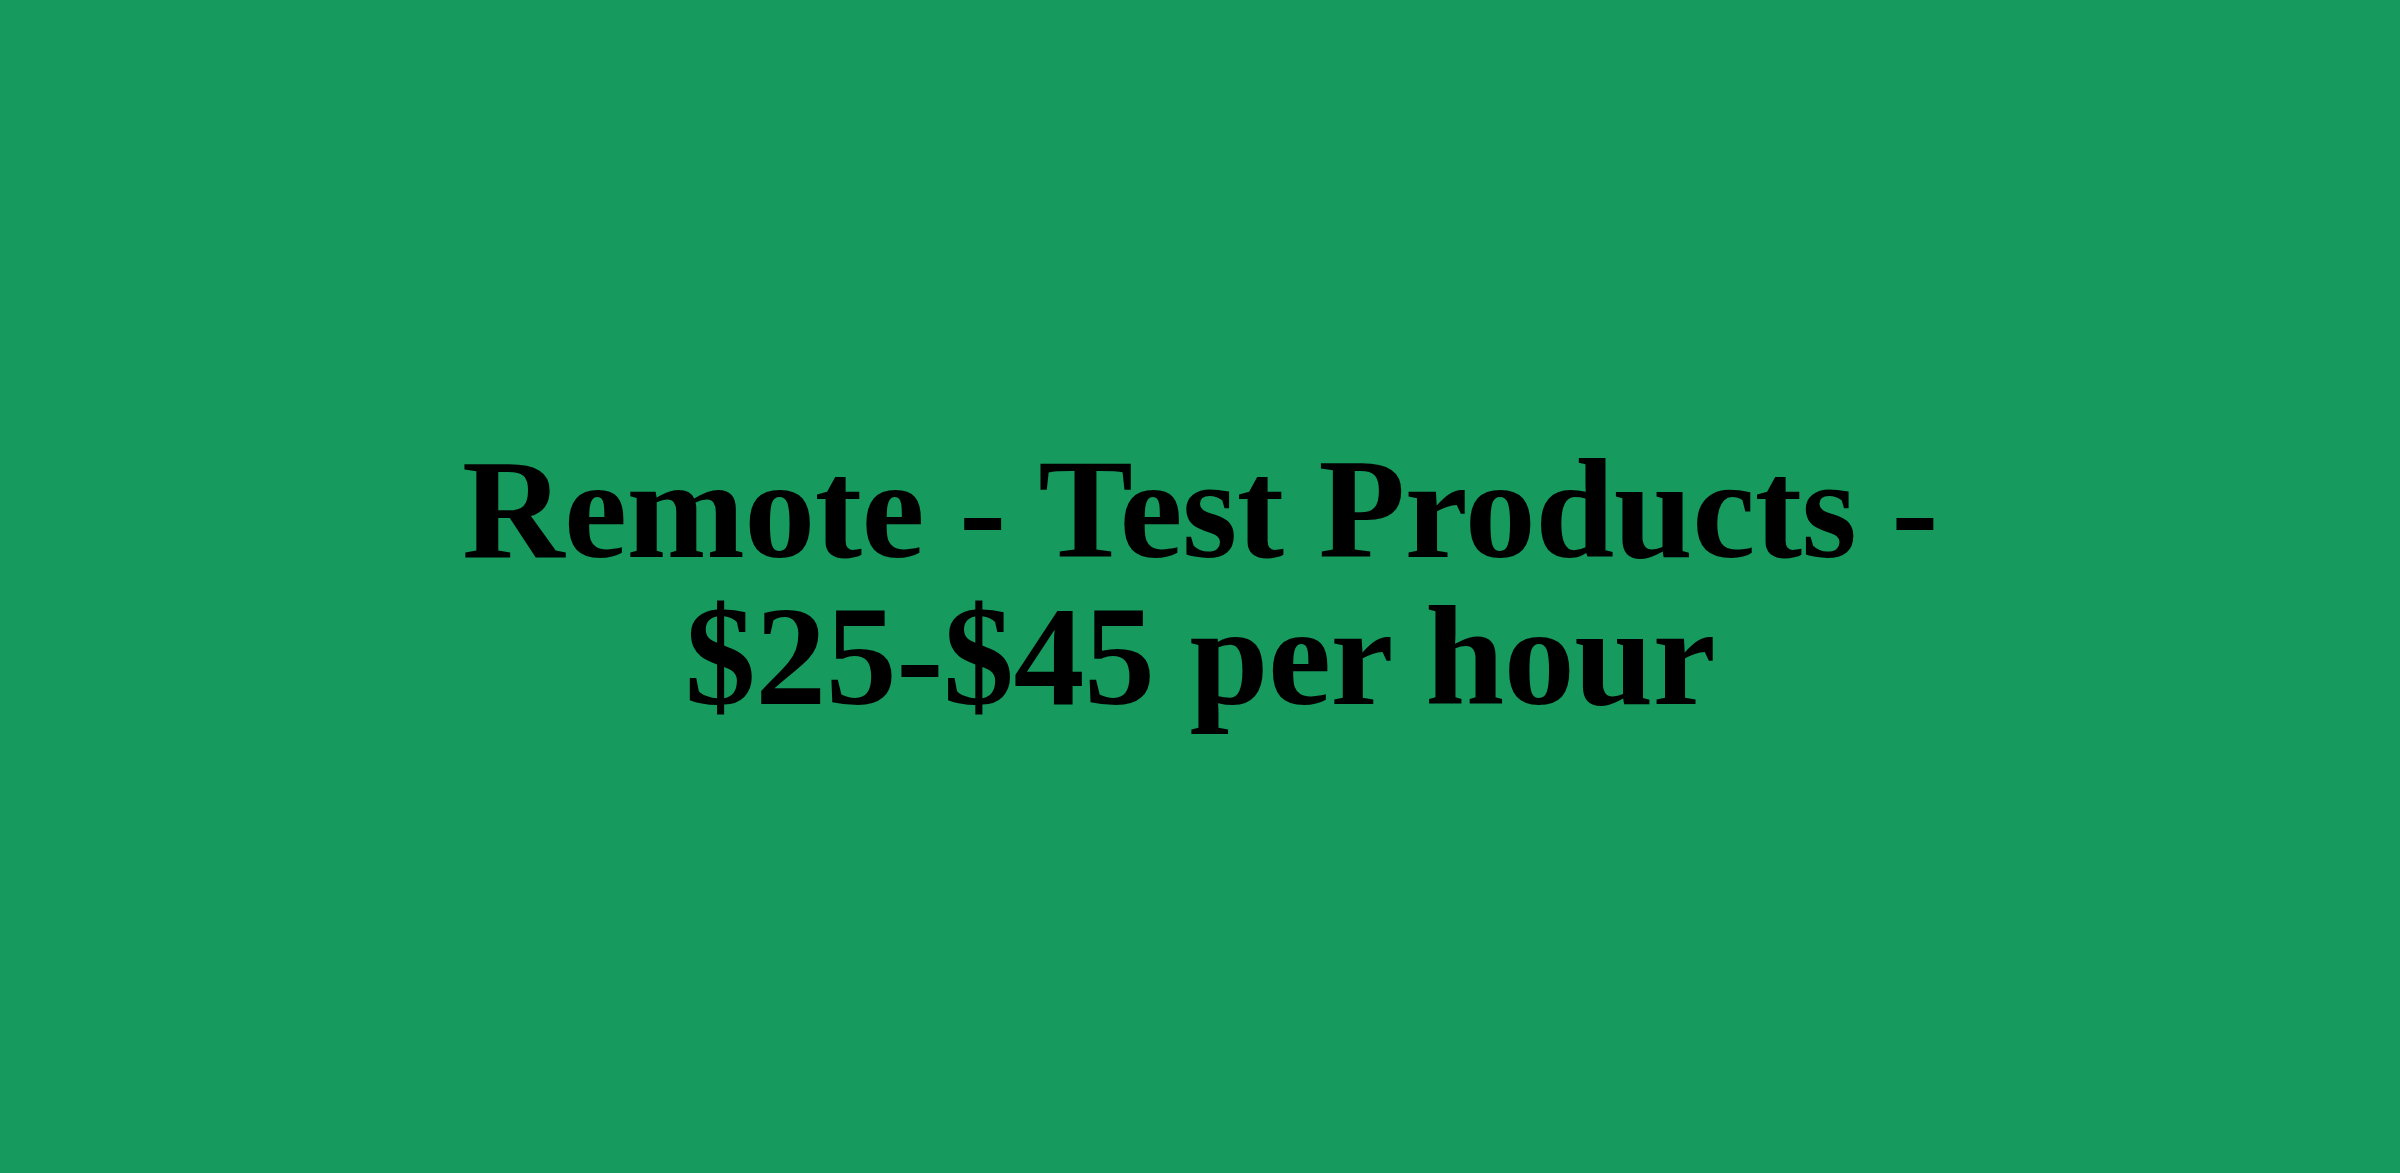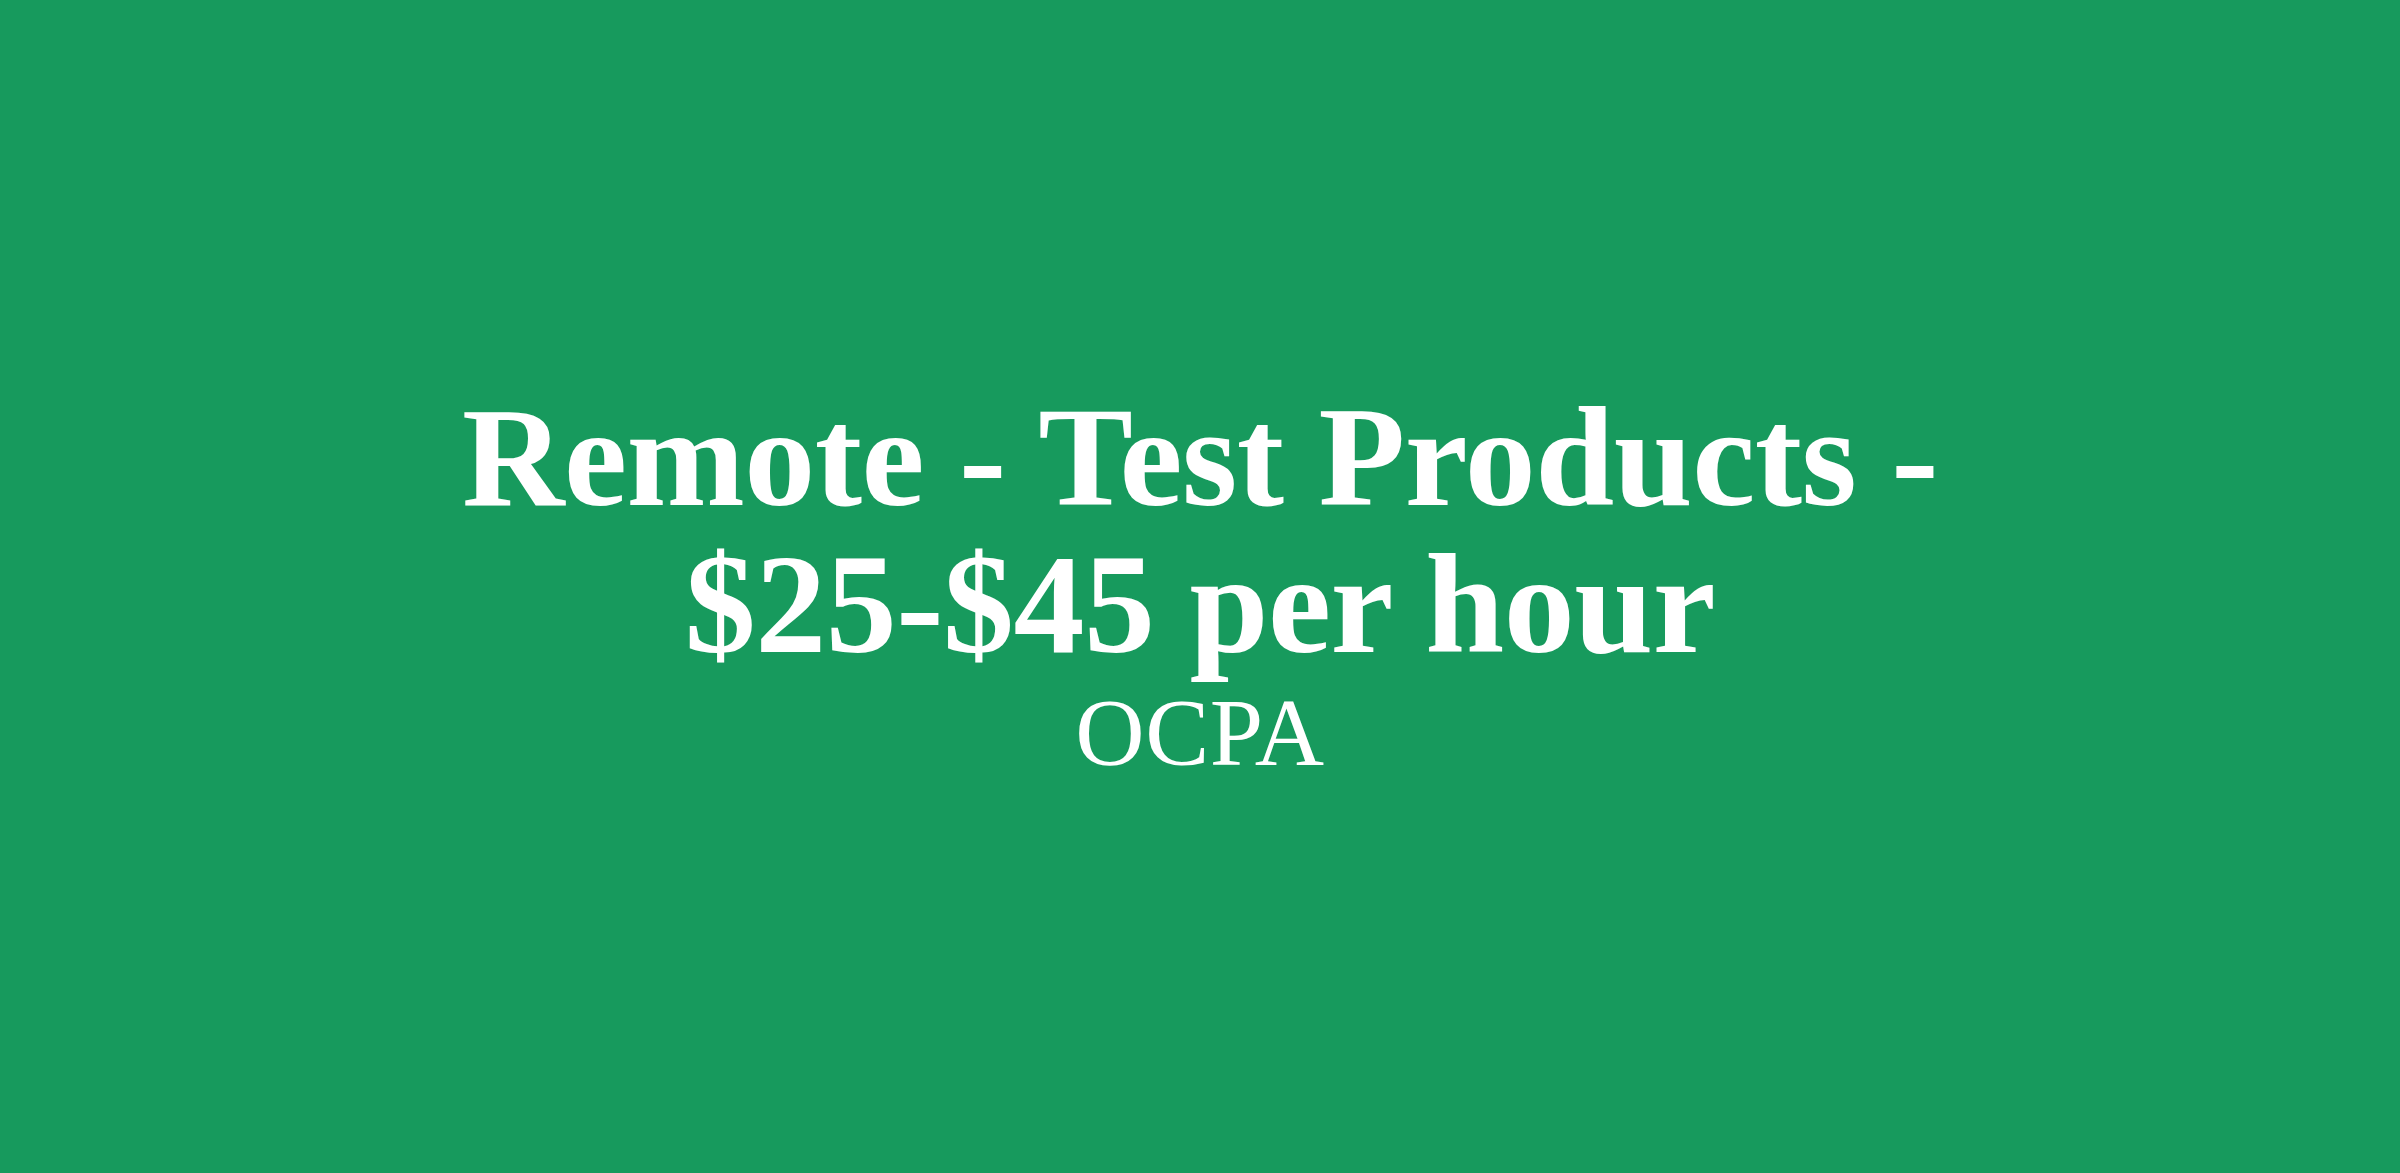--- a/index.html
+++ b/index.html
@@ -57,19 +57,18 @@
     -webkit-font-smoothing: antialiased;
   }
 </style>
 </head>
 <body>
 
 <div id="banner-card" style="background: rgb(23, 154, 93);">
 
   <div id="text-block">
 
-    <h1 id="headline" style="color: #ffffff;">Remote - Test Products - $25-$45 per hour</h1>
+    <h1 id="headline" style="color: #000000;">Remote - Test Products - $25-$45 per hour</h1>
 
-    <p id="subtitle" style="color: rgb(255, 255, 255);">OCPA</p>
 
   </div>
 
 </div>
 
 </body></html>

